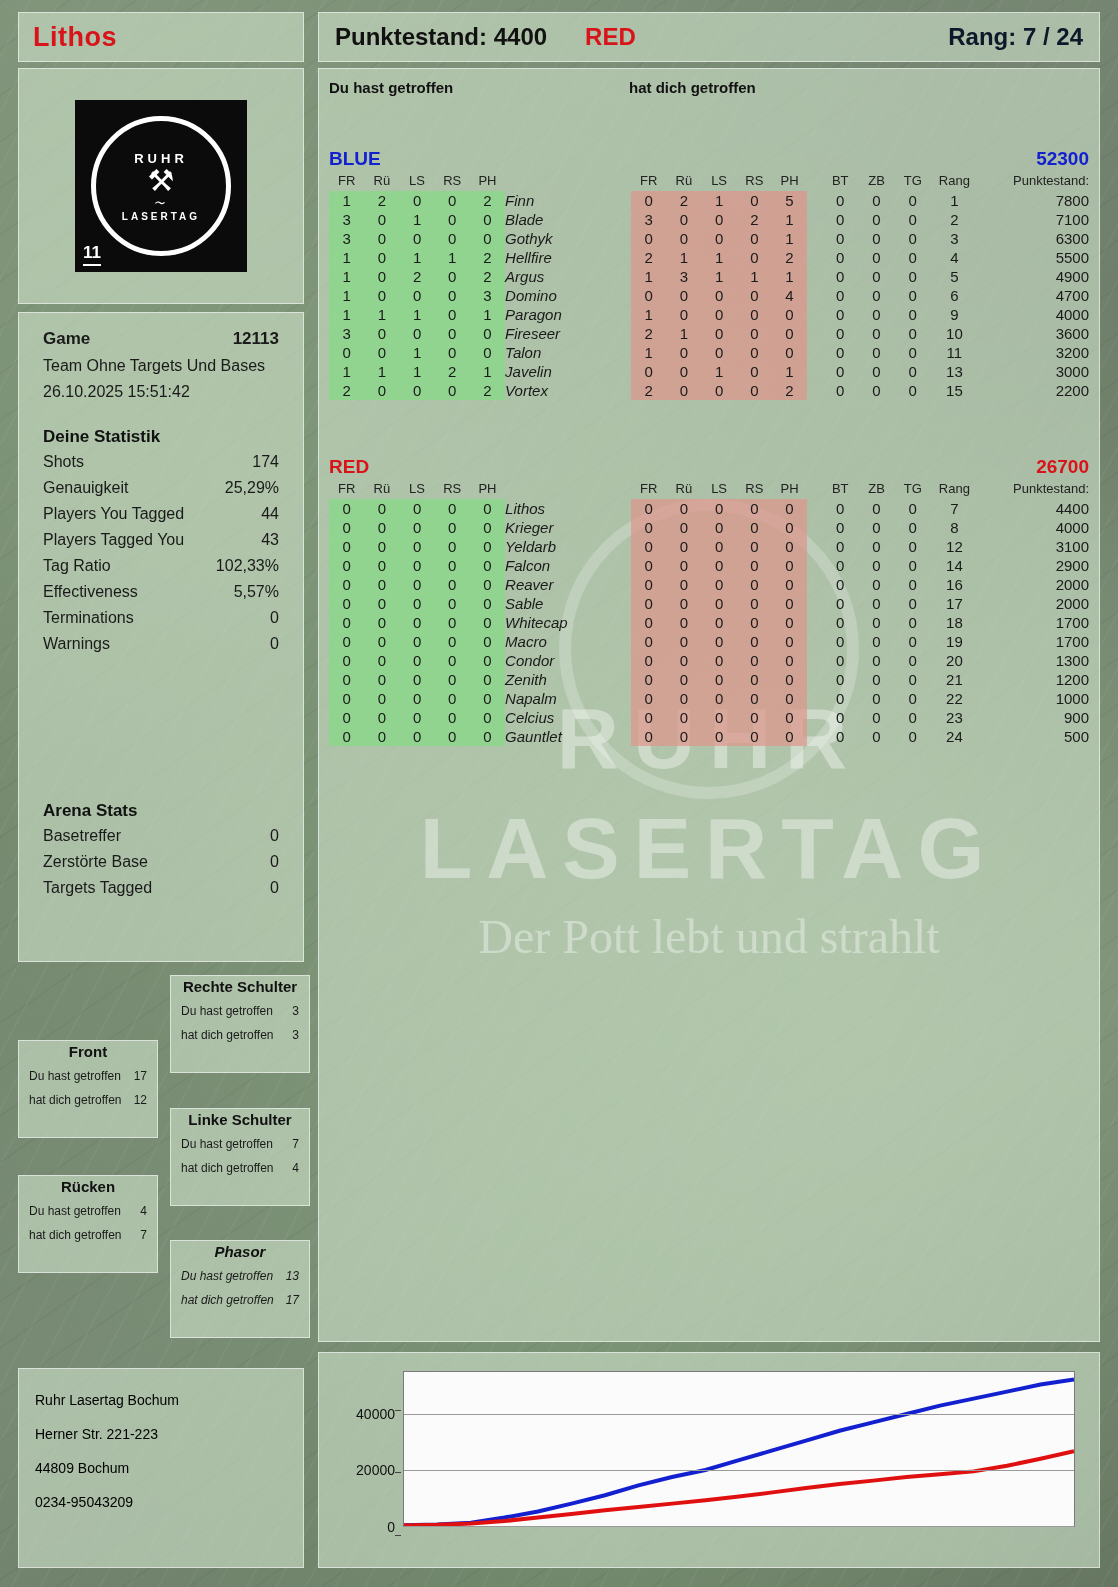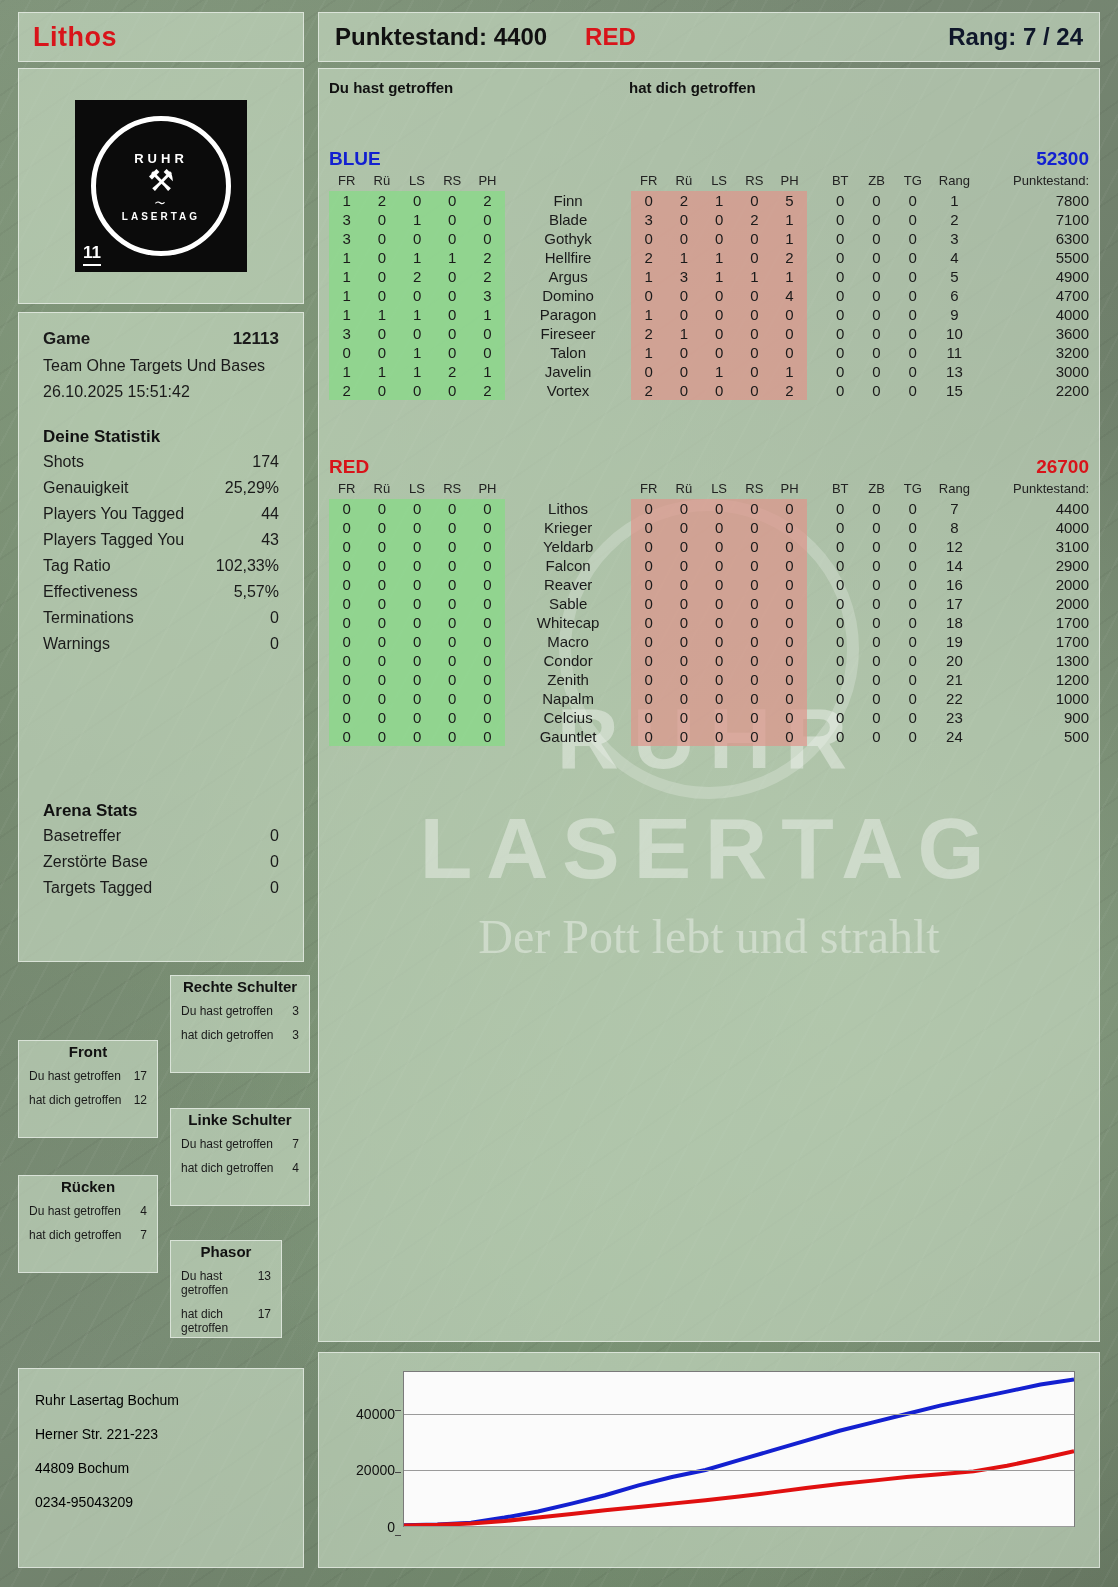--- a/index.html
+++ b/index.html
@@ -75,21 +75,21 @@
   .spacer { height:18px; }
 
   
   .bp { padding:2px 10px 8px; }
   .bp .bp-title { font-weight:bold; font-size:15px; text-align:center; color:#111; margin-bottom:4px;}
   .bp .bp-row { display:flex; justify-content:space-between; font-size:12px; color:#1a1a1a; padding:5px 0; }
   #bp-front   { left:18px;  top:1040px; width:140px; height:98px; }
   #bp-ruecken { left:18px;  top:1175px; width:140px; height:98px; }
   #bp-rs      { left:170px; top:975px;  width:140px; height:98px; }
   #bp-ls      { left:170px; top:1108px; width:140px; height:98px; }
-  #bp-ph      { left:170px; top:1240px; width:112px; height:98px; }
+  #bp-ph      { left:170px; top:1240px; width:140px; height:98px;font-style:italic; }
 
   
   #address-panel { left:18px; top:1368px; width:286px; height:200px; padding:14px 16px;}
   #address-panel .a-line{ font-size:14px; color:#000000; padding:9px 0;}
 
   
   #main-panel { left:318px; top:68px; width:782px; height:1274px; overflow:hidden;}
   .wm {
     position:absolute; inset:0; pointer-events:none;
     display:flex; flex-direction:column; align-items:center; justify-content:center;
@@ -112,21 +112,21 @@
   .teamline { display:flex; align-items:baseline; padding:2px 0 2px; }
   .teamname { font-size:19px; font-weight:bold;margin-top:44px; }
   .teamscore { margin-left:auto; font-size:19px; font-weight:bold;}
   .team-blue .teamname, .team-blue .teamscore { color:#1320d0; }
   .team-red .teamname, .team-red .teamscore { color:#d8141a; }
 
   table.sc { border-collapse:collapse; width:100%; }
   table.sc td, table.sc th { font-size:15px; color:#1a1a1a; font-weight:normal; padding:1px 0; }
   table.sc th { font-size:13px; color:#222; padding-bottom:3px;}
   .c-num { width:33px; text-align:center; }
-  .c-name{ width:118px; text-align:center; }
+  .c-name{ width:118px; text-align:left;font-style:italic; }
   .c-bt  { width:34px; text-align:center;}
   .c-rang{ width:44px; text-align:center;}
   .c-pts { width:104px; text-align:right; padding-right:4px;}
   .g { background: rgba(133,220,133,0.70); }
   .r { background: rgba(222,150,140,0.72); }
   .gap { width:14px; }
   .hdr th { font-weight:normal; }
   .hdr .c-pts { text-align:right; }
 
   

